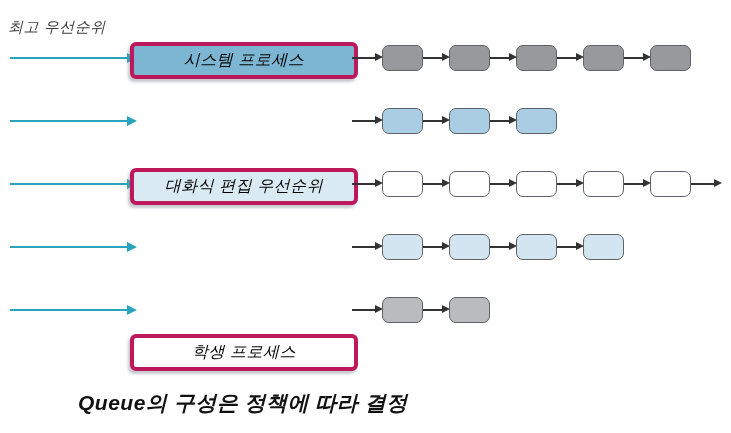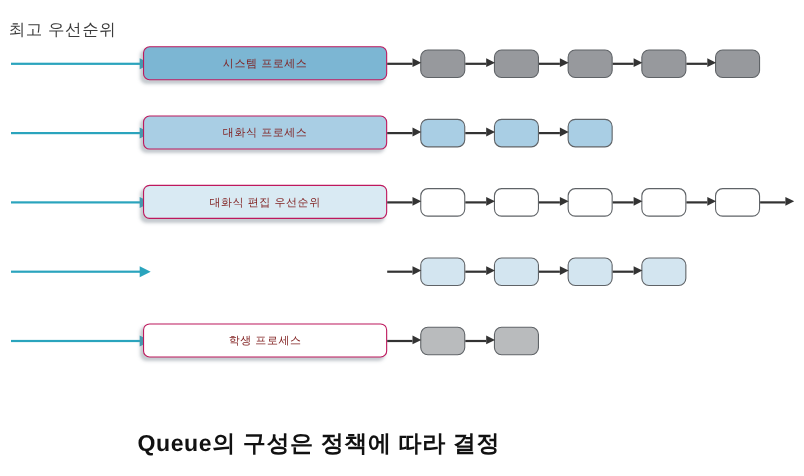--- a/index.html
+++ b/index.html
@@ -5,20 +5,21 @@
   html,body{margin:0;padding:0;}
   body{
     font-family:"Liberation Sans","DejaVu Sans",sans-serif;
     background:#ffffff;
   }
   .canvas{
     position:relative;
     width:731px;height:433px;
     background:#ffffff;
     overflow:hidden;
+    font-style:italic;
   }
   .priority-label{
     position:absolute;
     left:8px;
     font-size:15px;
     color:#3b3b3b;
     letter-spacing:0.5px;
   }
   .priority-label.top{top:18px;}
   .priority-label.bottom{top:317px;}
@@ -44,26 +45,26 @@
     margin-top:-5px;
     width:0;height:0;
     border-left:10px solid var(--entry-arrow,#2aa4bd);
     border-top:5px solid transparent;
     border-bottom:5px solid transparent;
   }
   .main-box{
     position:absolute;
     left:130px;top:0;
     width:220px;height:29px;
-    border:1px solid #be185d;
+    border:4px solid #be185d;
     border-radius:6px;
     box-shadow:-2px 3px 3px rgba(125,136,146,0.45);
     display:flex;align-items:center;justify-content:center;
-    font-size:10px;
-    color:#7f1d1d;
+    font-size:16px;
+    color:#000000;
     letter-spacing:0.5px;
   }
   .chain{
     position:absolute;
     left:352px;top:0;height:31px;
     display:flex;align-items:center;
   }
   .conn{
     position:relative;
     height:2px;
@@ -88,21 +89,20 @@
     border-radius:7px;
     flex:0 0 auto;
   }
   .caption{
     position:absolute;
     left:78px;top:389px;
     font-size:21px;
     font-weight:bold;
     color:#111111;
     letter-spacing:0.5px;
-    margin-left:47px;
   }
 </style>
 </head>
 <body>
 
 <div class="canvas">
 
   <span class="priority-label top">최고 우선순위</span>
 
 
@@ -132,21 +132,20 @@
           <span class="conn mid">
             <span class="conn-head"></span>
           </span>
           <span class="node" style="background: rgb(151, 153, 157);"></span>
         </div>
       </div>
       <div class="row" style="top: 105px;">
         <span class="entry-arrow">
           <span class="entry-head"></span>
         </span>
-        <div class="main-box" style="background: rgb(169, 206, 228);">대화식 프로세스</div>
         <div class="chain">
           <span class="conn first">
             <span class="conn-head"></span>
           </span>
           <span class="node" style="background: rgb(169, 206, 228);"></span>
           <span class="conn mid">
             <span class="conn-head"></span>
           </span>
           <span class="node" style="background: rgb(169, 206, 228);"></span>
           <span class="conn mid">
@@ -206,21 +205,21 @@
           <span class="conn mid">
             <span class="conn-head"></span>
           </span>
           <span class="node" style="background: rgb(211, 229, 240);"></span>
         </div>
       </div>
       <div class="row" style="top: 294px;">
         <span class="entry-arrow">
           <span class="entry-head"></span>
         </span>
-        <div class="main-box" style="background: rgb(255, 255, 255);">학생 프로세스</div>
+        <div class="main-box" style="background: rgb(255, 255, 255); margin-top: 40px;">학생 프로세스</div>
         <div class="chain">
           <span class="conn first">
             <span class="conn-head"></span>
           </span>
           <span class="node" style="background: rgb(185, 187, 189);"></span>
           <span class="conn mid">
             <span class="conn-head"></span>
           </span>
           <span class="node" style="background: rgb(185, 187, 189);"></span>
         </div>

